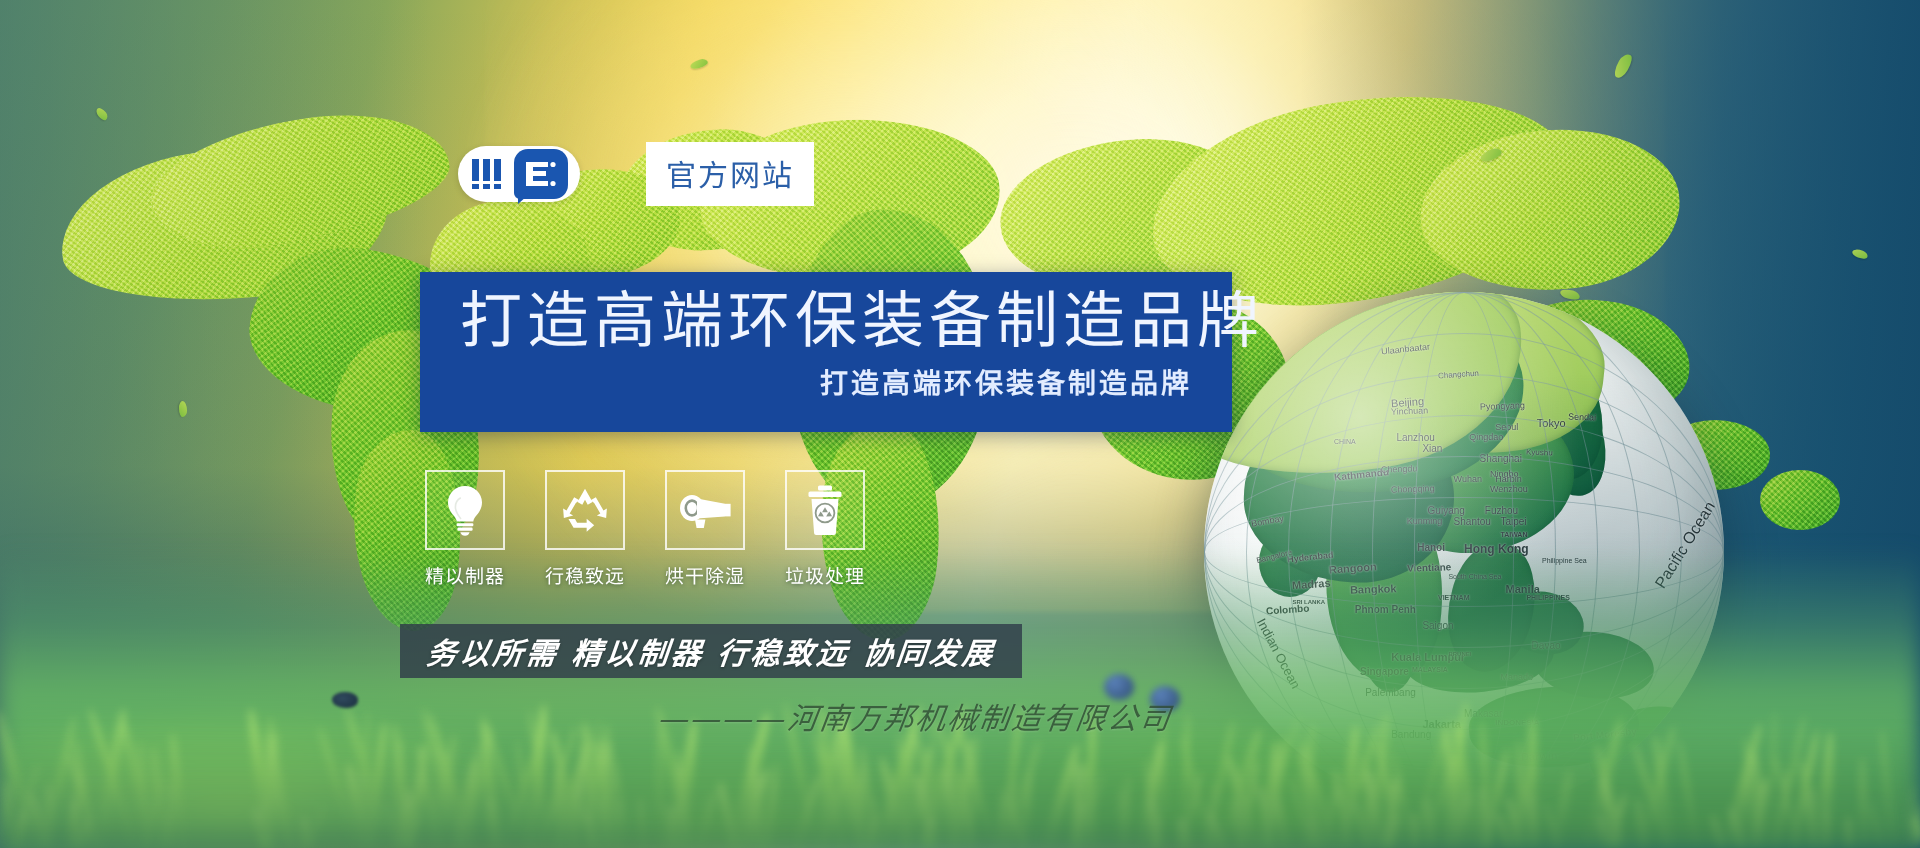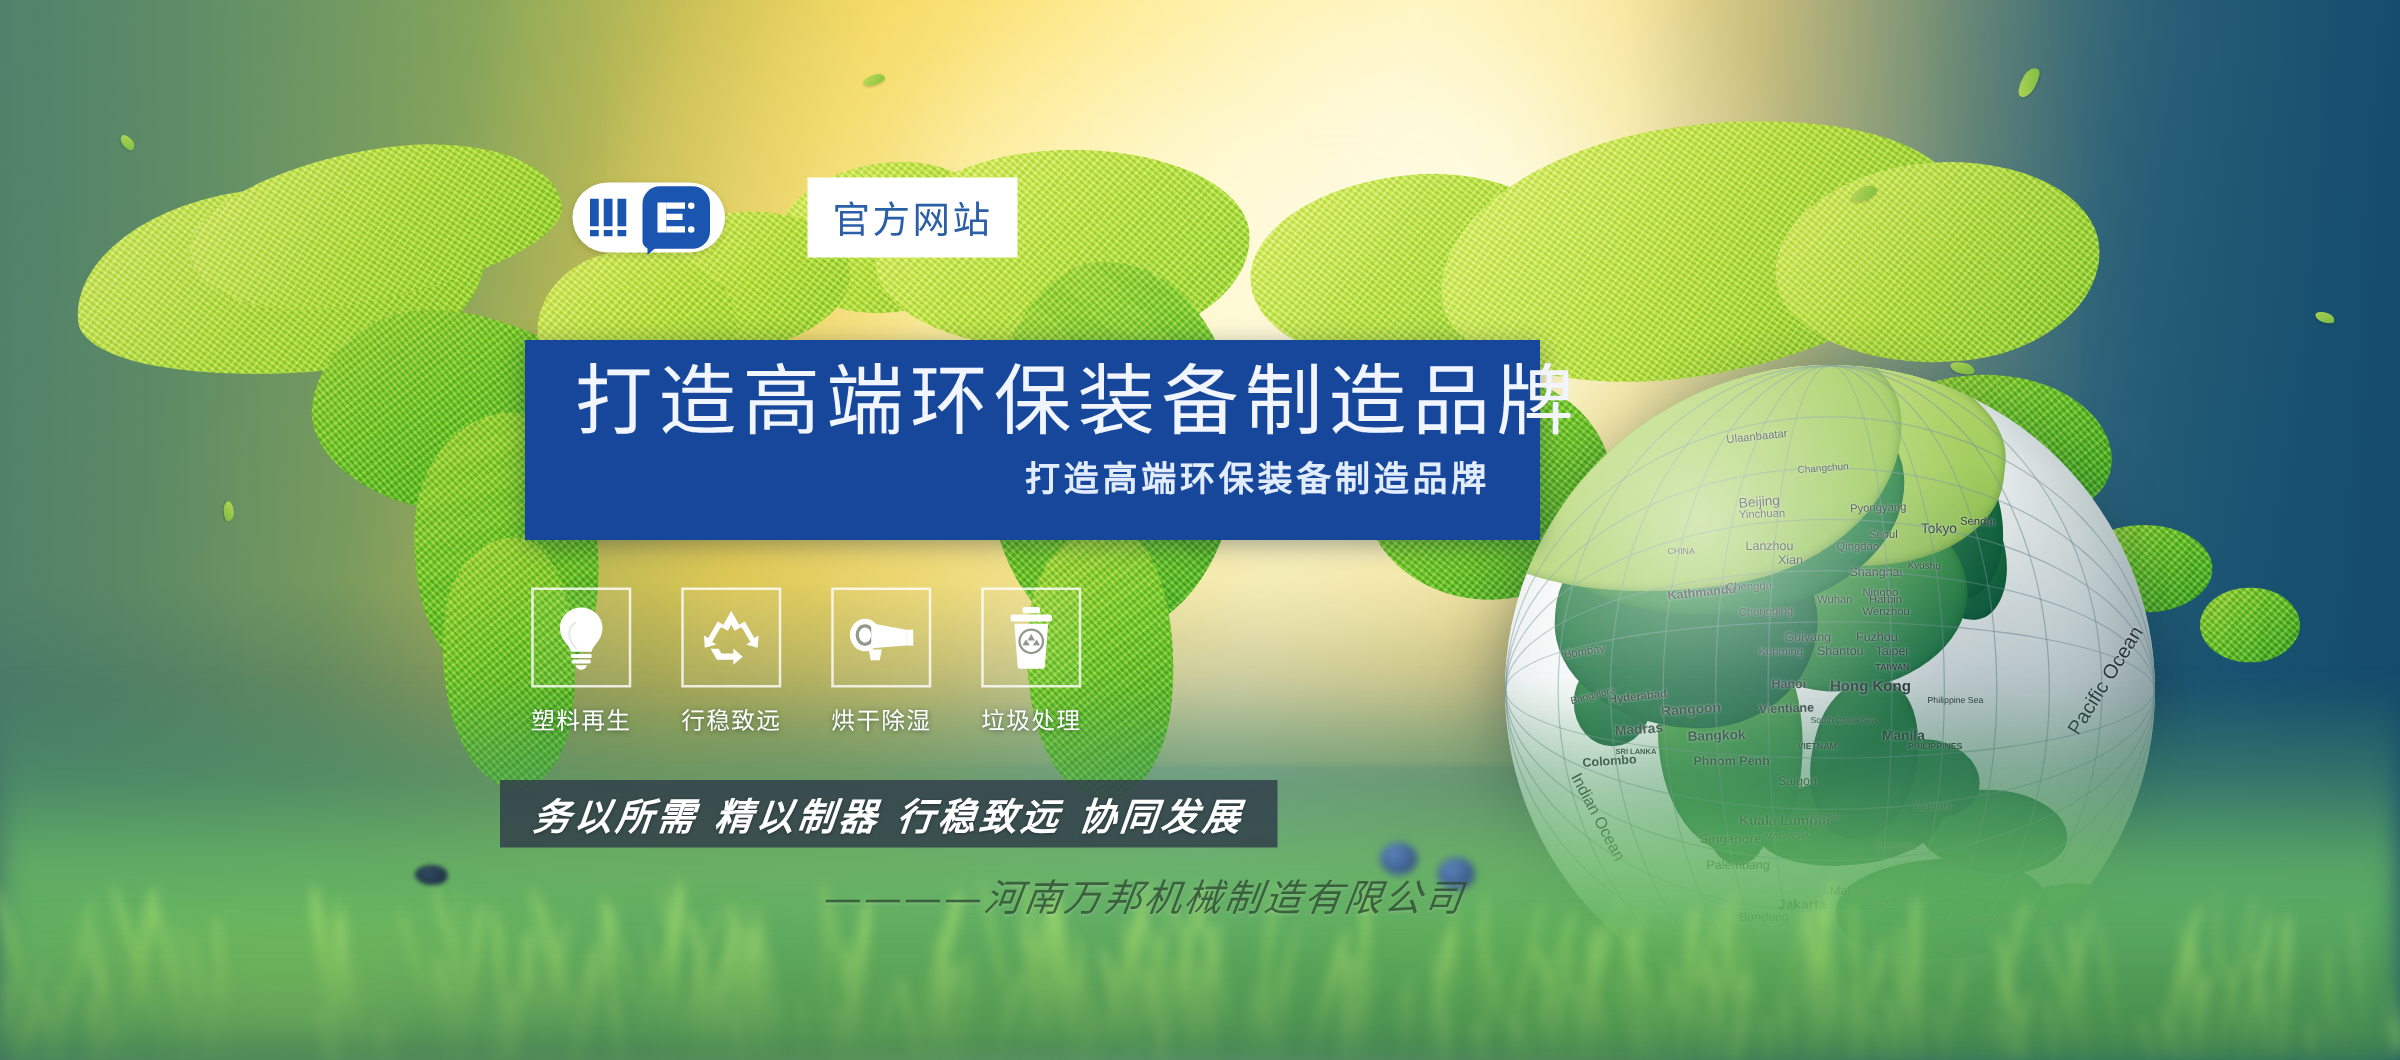--- a/index.html
+++ b/index.html
@@ -718,21 +718,21 @@
         <div class="feature">
           <div class="feature-box">
             <svg width="48" height="52" viewBox="0 0 44 52">
       <path d="M22 2C12.6 2 5 9.3 5 18.3c0 5.6 2.6 9.6 5.4 13 1.8 2.2 3 3.9 3.3 6.1h16.6c.3-2.2 1.5-3.9 3.3-6.1 2.8-3.4 5.4-7.4 5.4-13C39 9.3 31.4 2 22 2Z" fill="#ffffff"></path>
       <rect x="13.6" y="39.2" width="16.8" height="3.1" rx="1.2" fill="#ffffff"></rect>
       <rect x="14.4" y="43.6" width="15.2" height="3.1" rx="1.2" fill="#ffffff"></rect>
       <path d="M17.4 48.2h9.2c-.6 2.3-2.3 3.6-4.6 3.6s-4-1.3-4.6-3.6Z" fill="#ffffff"></path>
       <path d="M18 35c-3.4-4.2-5.6-7.2-5.6-12 0-4.4 2.4-7.6 5.4-9.2" stroke="#cfd9cc" stroke-width="1.6" fill="none" opacity=".55"></path>
     </svg>
           </div>
-          <div class="feature-label">塑料再生</div>
+          <div class="feature-label">精以制器</div>
         </div>
         <div class="feature">
           <div class="feature-box">
             <svg width="50" height="50" viewBox="0 0 48 48">
       <g fill="#ffffff">
         <path d="M24 3.5 31.2 16.3 26.6 18.9 24 14.2 21.4 18.9 16.8 16.3Z"></path>
         <path d="M18.6 14.6 13.6 11.8 6.3 24.4 3 22.5 3.7 31.8 12.6 29.3 9.3 27.4 15.2 17.2Z"></path>
         <path d="M29.4 14.6 34.4 11.8 41.7 24.4 45 22.5 44.3 31.8 35.4 29.3 38.7 27.4 32.8 17.2Z"></path>
         <path d="M14.4 32.6H8.1L13 41h12.6v3.9l7.2-6.2-7.2-6.2v3.8H16.4Z"></path>
         <path d="M33.6 32.6H39.9L35 41H29.8v-8.4Z" opacity="0"></path>

